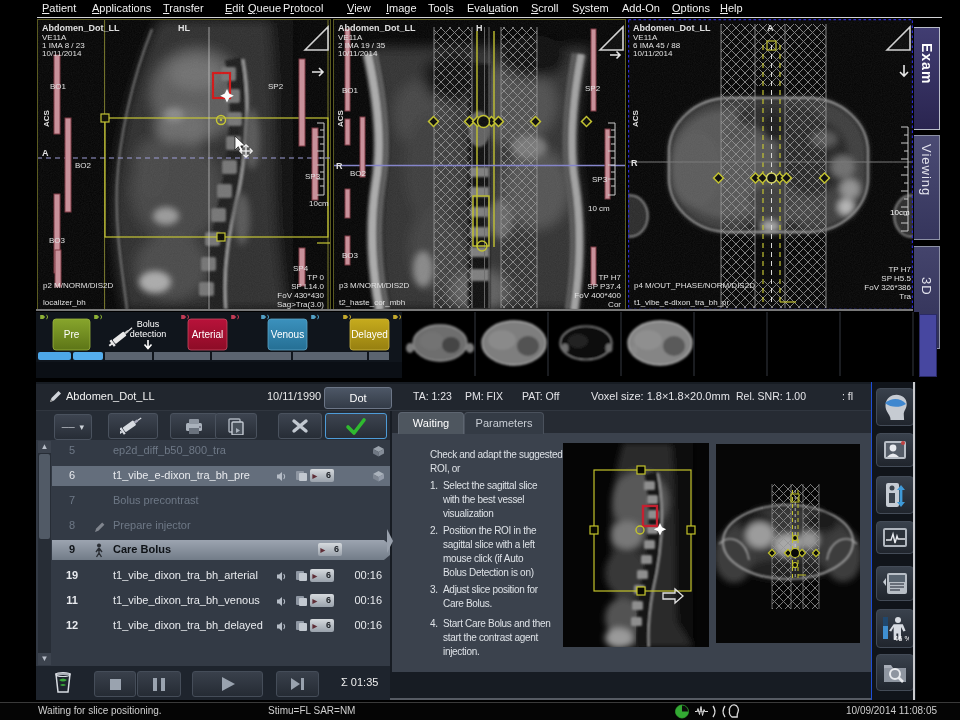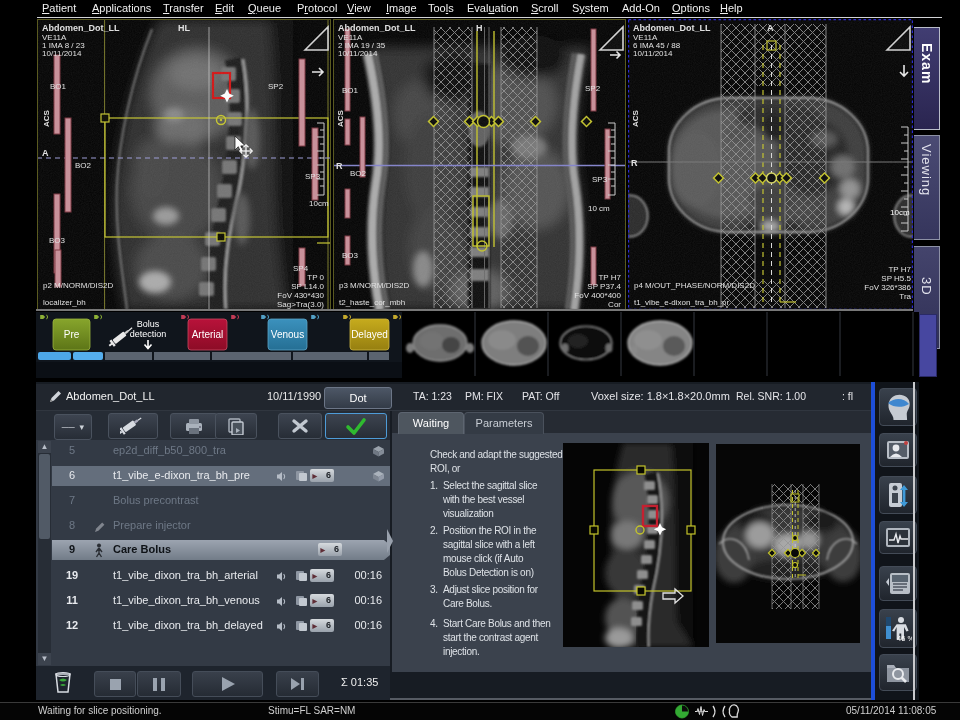--- a/index.html
+++ b/index.html
@@ -45,23 +45,23 @@
 .rtime{position:absolute;right:8px;top:3px;font-size:11px;color:#e8eaee;}
 .cube{position:absolute;right:5px;top:4px;}
 </style>
 </head>
 <body>
 <div id="app">
   <div id="menubar">
     <span class="mi" style="left:42px"><u>P</u>atient</span>
     <span class="mi" style="left:92px"><u>A</u>pplications</span>
     <span class="mi" style="left:163px"><u>T</u>ransfer</span>
-    <span class="mi" style="left:215px"><u>E</u>dit</span>
+    <span class="mi" style="left:225px"><u>E</u>dit</span>
     <span class="mi" style="left:248px"><u>Q</u>ueue</span>
-    <span class="mi" style="left:297px">P<u>r</u>otocol</span>
+    <span class="mi" style="left:283px">P<u>r</u>otocol</span>
     <span class="mi" style="left:347px"><u>V</u>iew</span>
     <span class="mi" style="left:386px"><u>I</u>mage</span>
     <span class="mi" style="left:428px">Too<u>l</u>s</span>
     <span class="mi" style="left:467px">Eval<u>u</u>ation</span>
     <span class="mi" style="left:531px"><u>S</u>croll</span>
     <span class="mi" style="left:572px">S<u>y</u>stem</span>
     <span class="mi" style="left:622px">Add-On</span>
     <span class="mi" style="left:672px"><u>O</u>ptions</span>
     <span class="mi" style="left:720px"><u>H</u>elp</span>
   </div>
@@ -848,21 +848,21 @@
           <circle cx="79" cy="109" r="4.5"></circle>
           <circle cx="79" cy="94" r="2.5"></circle>
           <circle cx="79" cy="121" r="2.5"></circle>
         </g>
       </svg>
       <svg class="abs" style="left:-6px;top:117px" width="8" height="26" viewBox="0 0 8 26">
           <path d="M1,1 L7,13 L1,25 Z" fill="#99a1ad"></path>
         </svg>
     </div>
 
-    <div class="abs" style="left:835px;top:0;width:44px;height:318px;background:#10141a;border-left:4px solid #1d4ed8">
+    <div class="abs" style="left:835px;top:0;width:44px;height:318px;background:#10141a;border-left:1px solid #1d4ed8">
       <div class="ibtn" style="top:6px;height:36px">
         <svg width="26" height="28" viewBox="0 0 26 28">
             <path d="M8.5,27 c0.3,-3 -1.8,-5.5 -3.5,-8.5 c-2.8,-5 -1.5,-11.5 2.5,-14.5 c4,-3.2 10.5,-3.2 14.2,0.3 c3.4,3.1 3.8,8 1.8,11.8 c-1.5,2.8 -1.9,4 -1.7,6 l0.3,4.9 z" fill="#c6cbd2"></path>
             <path d="M3,10 C10,4 19,5 24,11 C17,15.2 9,14.7 3,10 Z" fill="#3f87cf"></path>
           </svg>
       </div>
       <div class="ibtn" style="top:51px;height:32px">
         <svg width="24" height="22" viewBox="0 0 24 22">
             <rect x="1" y="2" width="22" height="18" rx="2" fill="#b8bec6"></rect>
             <rect x="3" y="4" width="18" height="14" fill="#555d68"></rect>
@@ -915,21 +915,21 @@
             <circle cx="13" cy="13" r="5" fill="none" stroke="#e8eaee" stroke-width="2"></circle>
             <line x1="16.5" y1="16.5" x2="21" y2="21" stroke="#e8eaee" stroke-width="2.6"></line>
           </svg>
       </div>
     </div>
     <div class="abs" style="left:877px;top:0;width:2px;height:318px;background:#c9cacd"></div>
   </div>
   <div id="statusbar">
     <span class="st" style="left:38px">Waiting for slice positioning.</span>
     <span class="st" style="left:268px">Stimu=FL SAR=NM</span>
-    <span class="st" style="left:846px">05/11/2014 11:08:05</span>
+    <span class="st" style="left:846px">10/09/2014 11:08:05</span>
     <svg class="abs" style="left:675px;top:2px" width="90" height="15" viewBox="0 0 90 15">
       <circle cx="7" cy="7.5" r="6.5" fill="#0c0c0c" stroke="#2a8a2a" stroke-width="1"></circle>
       <path d="M7,7.5 L7,1 A6.5,6.5 0 1 0 13.5,7.5 Z" fill="#33aa33"></path>
       <g stroke="#d8d8d8" stroke-width="1">
           <line x1="20" y1="7.5" x2="33" y2="7.5" opacity="0.6"></line>
           <path d="M20,7.5 l2,0 1,-3 1.5,6 1.5,-8 1.5,9 1.5,-6 1,2 3,0" fill="none"></path>
         </g>
       <path d="M38,2 q4,5.5 0,11" stroke="#d8d8d8" stroke-width="1.4" fill="none"></path>
       <path d="M50,2 q-4,5.5 0,11" stroke="#d8d8d8" stroke-width="1.4" fill="none"></path>
       <path d="M57,13 c-2,-1.5 -3,-3.5 -2.5,-6 a4.5,5 0 1 1 8.5,1 c-0.5,1.5 -1,2 -0.8,3.5 l0,1.5 z" fill="none" stroke="#d8d8d8" stroke-width="1.3"></path>

